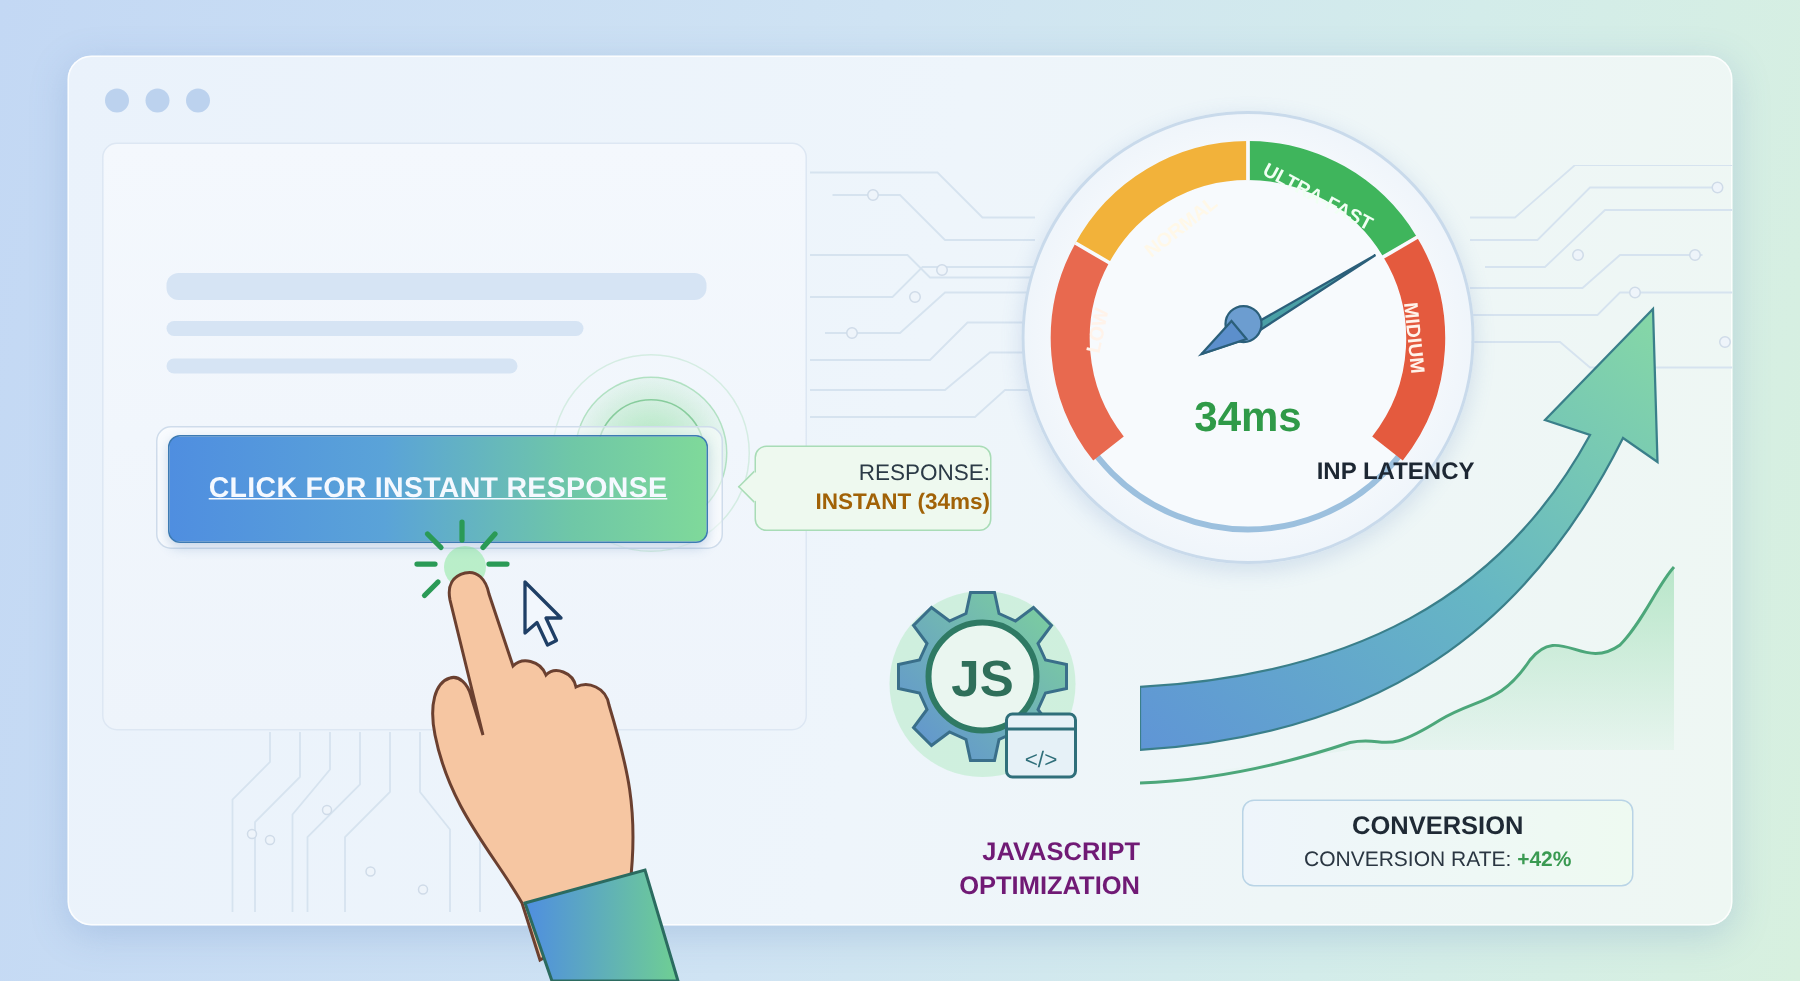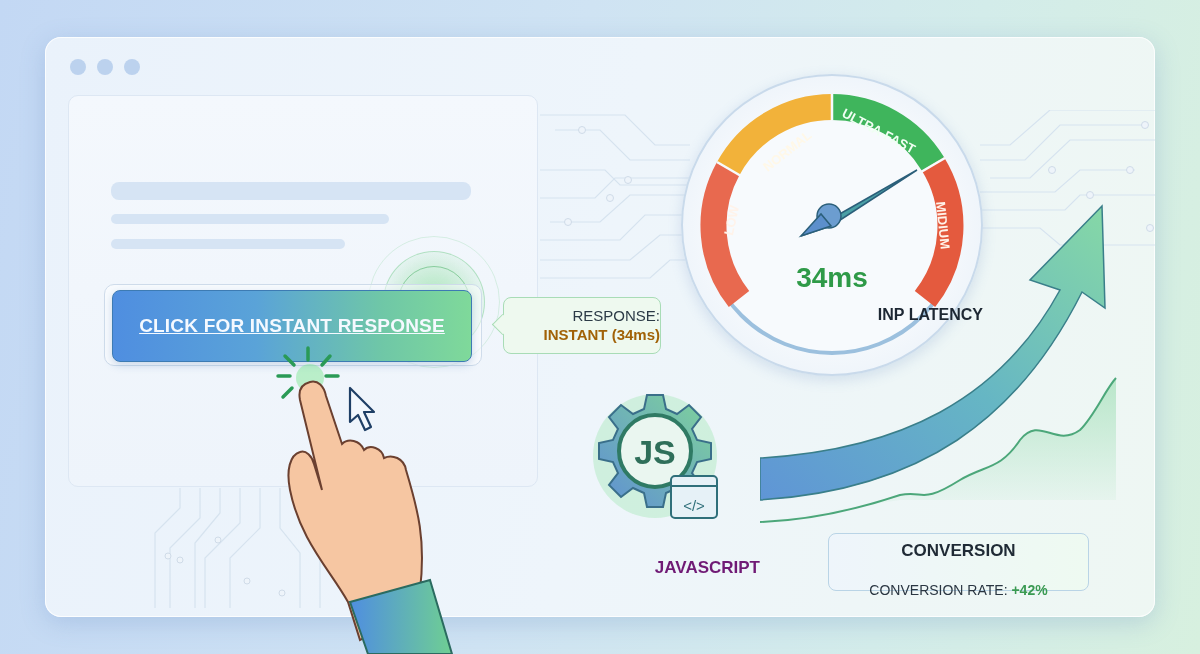--- a/index.html
+++ b/index.html
@@ -69,21 +69,21 @@
   .js-label {
     position: absolute; left: 560px; top: 540px; width: 200px; text-align: right;
     font-size: 17px; font-weight: bold; color: #701a75; line-height: 23px; margin-top: 16px;
   }
   .conv {
     position: absolute; left: 828px; top: 533px; width: 261px; height: 58px;
     border-radius: 8px; border: 1.5px solid #b9d4e6;
     background: linear-gradient(90deg,#eef5fb,#eefaf1); text-align: center; padding-top: 7px;
   }
   .conv-t { font-size: 17px; font-weight: bold; color: #1f2a35; }
-  .conv-s { font-size: 14px; color: #2a3642; margin-top: 21px; }
+  .conv-s { font-size: 14px; color: #2a3642; margin-top: 3px; }
   .conv-v { color: #3a9a52; font-weight: bold; }
   svg text { font-family: "Liberation Sans", sans-serif; }
 </style>
 </head>
 <body>
 
 <div class="window">
   <div class="dots">
     <div class="dot"></div>
     <div class="dot"></div>
@@ -218,20 +218,21 @@
   <circle cx="70" cy="66" r="62" fill="rgba(150,230,170,0.35)"></circle>
   <path d="M62 5 H78 L81 19 L92 24 L104 15 L116 27 L107 39 L112 50 L126 53 V69 L112 72 L107 83 L116 95 L104 107 L92 98 L81 103 L78 117 H62 L59 103 L48 98 L36 107 L24 95 L33 83 L28 72 L14 69 V53 L28 50 L33 39 L24 27 L36 15 L48 24 L59 19 Z" fill="url(#gear)" stroke="#3a6f8a" stroke-width="2"></path>
   <circle cx="70" cy="61" r="36" fill="#eaf6f0" stroke="#2f7a64" stroke-width="4"></circle>
   <text x="70" y="74" text-anchor="middle" font-size="34" font-weight="bold" fill="#2f6f5a">JS</text>
   <rect x="86" y="86" width="46" height="42" rx="4" fill="#e6f1f7" stroke="#2f6f7a" stroke-width="2"></rect>
   <line x1="86" y1="96" x2="132" y2="96" stroke="#2f6f7a" stroke-width="2"></line>
   <text x="109" y="121" text-anchor="middle" font-size="15" fill="#2f6f7a">&lt;/&gt;</text>
 </svg>
 <div class="js-label">
   <div>JAVASCRIPT</div>
+  <div>OPTIMIZATION</div>
 </div>
 
 <svg style="position:absolute;left:760px;top:200px" width="360" height="330" viewBox="0 0 360 330">
   <defs>
     <linearGradient id="arrow" x1="0" y1="1" x2="1" y2="0">
         <stop offset="0" stop-color="#5f95d6"></stop>
         <stop offset="0.5" stop-color="#66b6c4"></stop>
         <stop offset="1" stop-color="#86d8a6"></stop>
       </linearGradient>
     <linearGradient id="area" x1="0" y1="0" x2="0" y2="1">

